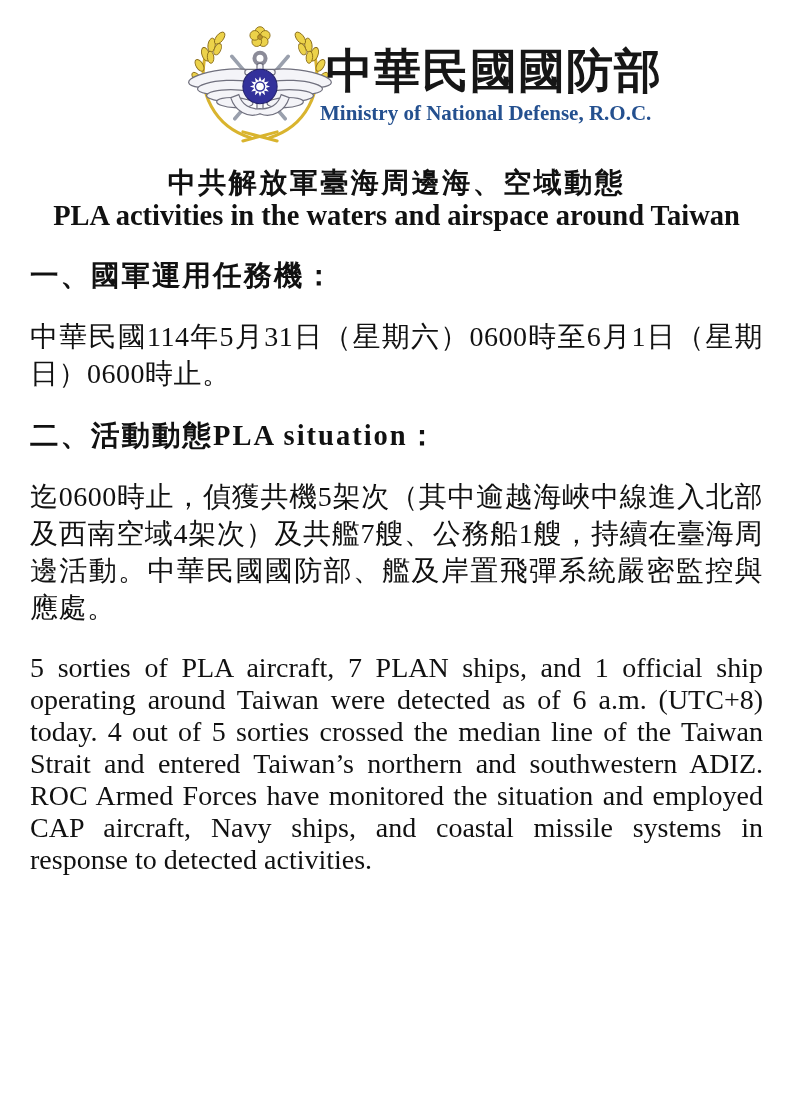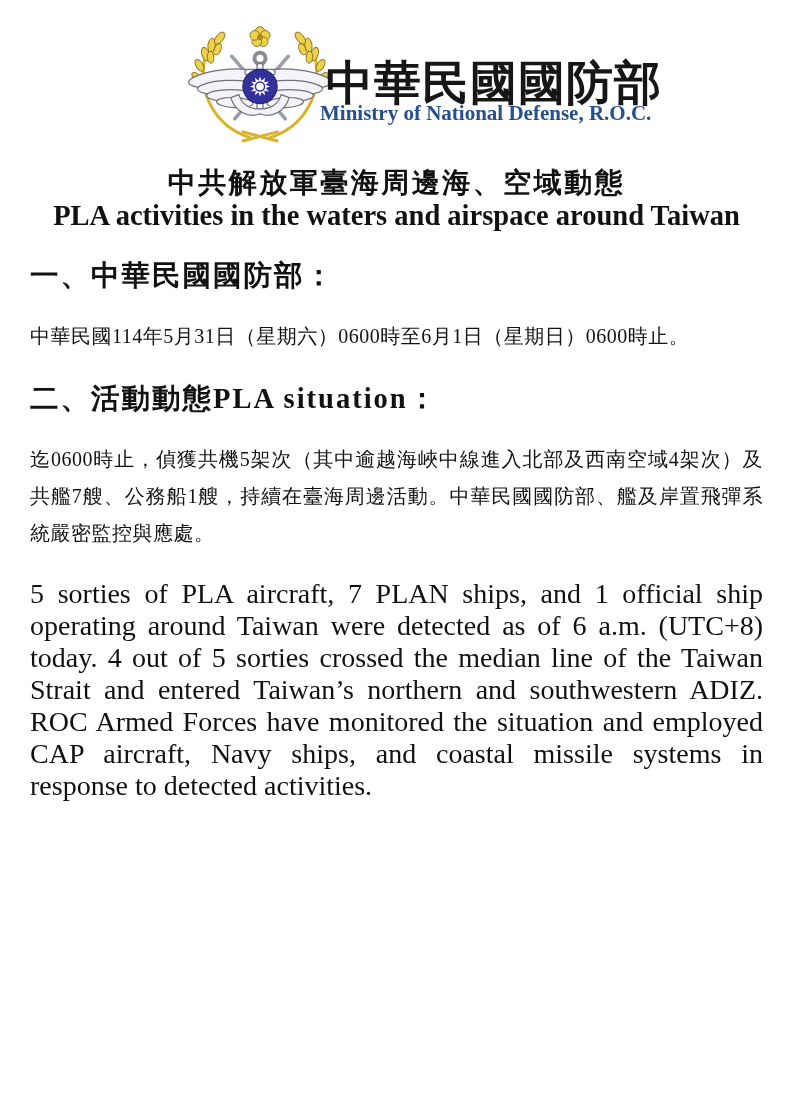--- a/index.html
+++ b/index.html
@@ -21,21 +21,21 @@
     font-family: "Liberation Serif", "DejaVu Serif", serif;
     box-sizing: border-box;
     padding: 0 30px;
     overflow: hidden;
     position: relative;
   }
   
   .header { position: relative; height: 150px; margin: 0 -30px; }
   .emblem { position: absolute; left: 184px; top: 24px; width: 152px; height: 123px; }
   .org-zh {
-    position: absolute; left: 326px; top: 58px;
+    position: absolute; left: 326px; top: 46px;
     font-size: 47px; line-height: 1.1; font-weight: 700;
     letter-spacing: 1px; color: #161616; white-space: nowrap;
   }
   .org-en {
     position: absolute; left: 320px; top: 101px;
     font-size: 21px; font-weight: 700; color: var(--org-en-blue);
     white-space: nowrap;
   }
   
   .em-gold   { fill: var(--emblem-gold); stroke: var(--emblem-gold-dark); stroke-width: .9; }
@@ -53,21 +53,21 @@
   
   .titles { margin-top: 16px; text-align: center; }
   .title-zh { font-size: 28px; font-weight: 700; letter-spacing: 2.5px; line-height: 34px; }
   .title-en { font-size: 28.5px; font-weight: 700; line-height: 32px; }
   
   .heading {
     margin: 28px 0 0; font-size: 28.5px; font-weight: 700;
     letter-spacing: 2px; line-height: 32px;
   }
   .para { margin: 26px 0 0; text-align: justify; text-justify: inter-character; }
-  .para.zh { font-size: 20px; line-height: 37px; letter-spacing: .5px; }
+  .para.zh { font-size: 28px; line-height: 37px; letter-spacing: .5px; }
   .para.en { font-size: 28px; line-height: 32px; }
 </style>
 </head>
 <body>
 
 <div class="page">
 
   <header class="header">
     <svg class="emblem" viewBox="0 0 150 122" aria-hidden="true">
 
@@ -142,21 +142,21 @@
     <div class="org-en">Ministry of National Defense, R.O.C.</div>
   </header>
 
 
   <div class="titles">
     <div class="title-zh">中共解放軍臺海周邊海、空域動態</div>
     <div class="title-en">PLA activities in the waters and airspace around Taiwan</div>
   </div>
 
   <section>
-    <h2 class="heading">一、中華民國國防部：</h2>
+    <h2 class="heading">一、國軍運用任務機：</h2>
     <p class="para zh">中華民國114年5月31日（星期六）0600時至6月1日（星期日）0600時止。</p>
   </section>
 
   <section>
     <h2 class="heading">二、活動動態PLA situation：</h2>
     <p class="para zh">迄0600時止，偵獲共機5架次（其中逾越海峽中線進入北部及西南空域4架次）及共艦7艘、公務船1艘，持續在臺海周邊活動。中華民國國防部、艦及岸置飛彈系統嚴密監控與應處。</p>
     <p class="para en">5 sorties of PLA aircraft, 7 PLAN ships, and 1 official ship operating around Taiwan were detected as of 6 a.m. (UTC+8) today. 4 out of 5 sorties crossed the median line of the Taiwan Strait and entered Taiwan’s northern and southwestern ADIZ. ROC Armed Forces have monitored the situation and employed CAP aircraft, Navy ships, and coastal missile systems in response to detected activities.</p>
   </section>
 
 </div>

